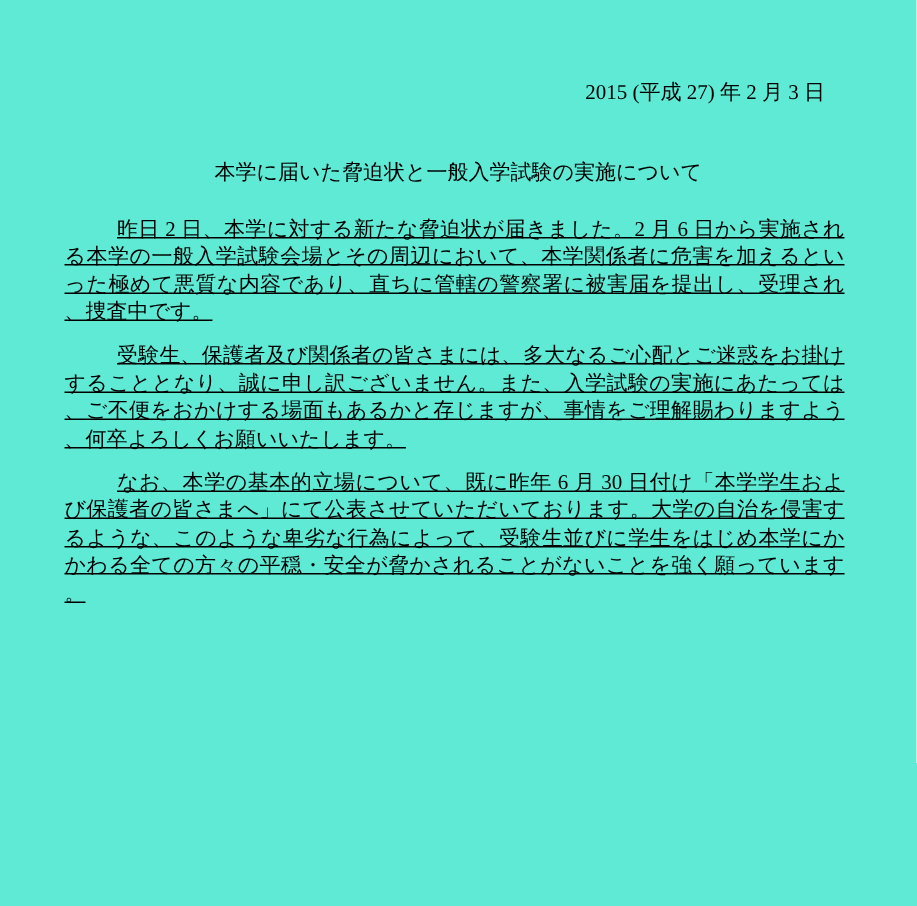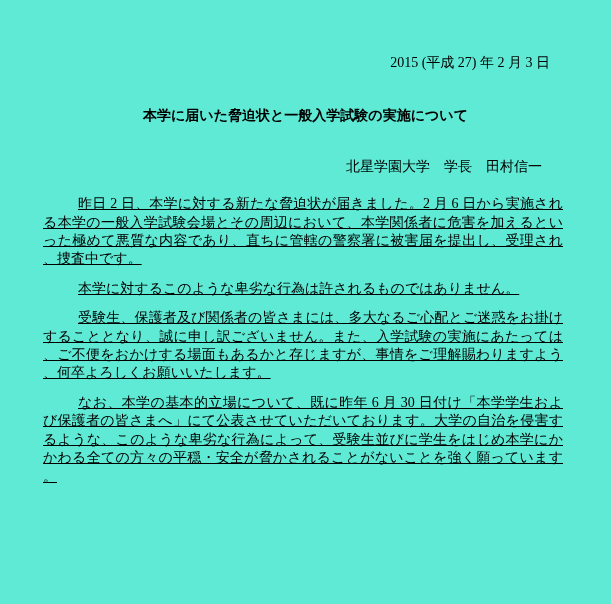--- a/index.html
+++ b/index.html
@@ -21,21 +21,21 @@
   .date-line {
     margin-top: 54px;
     padding-right: 61px;
     text-align: right;
     white-space: nowrap;
   }
   .doc-title {
     margin: 35px 0 0 0;
     text-align: center;
     font-size: 14px;
-    font-weight: bold;
+    font-weight: normal;
     line-height: 18.4px;
   }
   .signature-line {
     margin-top: 32px;
     padding-right: 69px;
     text-align: right;
     white-space: nowrap;
   }
   .doc-body {
     margin: 19px 48px 0 43px; 
@@ -56,26 +56,24 @@
 </style>
 </head>
 <body>
 
 <div class="page">
 
   <div class="date-line">2015 (平成 27) 年 2 月 3 日</div>
 
   <h1 class="doc-title">本学に届いた脅迫状と一般入学試験の実施について</h1>
 
-  <div class="signature-line">北星学園大学　学長　田村信一</div>
 
   <div class="doc-body">
     <p>昨日 2 日、本学に対する新たな脅迫状が届きました。2 月 6 日から実施される本学の一般入学試験会場とその周辺において、本学関係者に危害を加えるといった極めて悪質な内容であり、直ちに管轄の警察署に被害届を提出し、受理され、捜査中です。</p>
 
-    <p>本学に対するこのような卑劣な行為は許されるものではありません。</p>
 
 
     <p>受験生、保護者及び関係者の皆さまには、多大なるご心配とご迷惑をお掛けすることとなり、誠に申し訳ございません。また、入学試験の実施にあたっては、ご不便をおかけする場面もあるかと存じますが、事情をご理解賜わりますよう、何卒よろしくお願いいたします。</p>
 
     <p>なお、本学の基本的立場について、既に昨年 6 月 30 日付け「本学学生および保護者の皆さまへ」にて公表させていただいております。大学の自治を侵害するような、このような卑劣な行為によって、受験生並びに学生をはじめ本学にかかわる全ての方々の平穏・安全が脅かされることがないことを強く願っています。</p>
 
   </div>
 
 </div>
 

